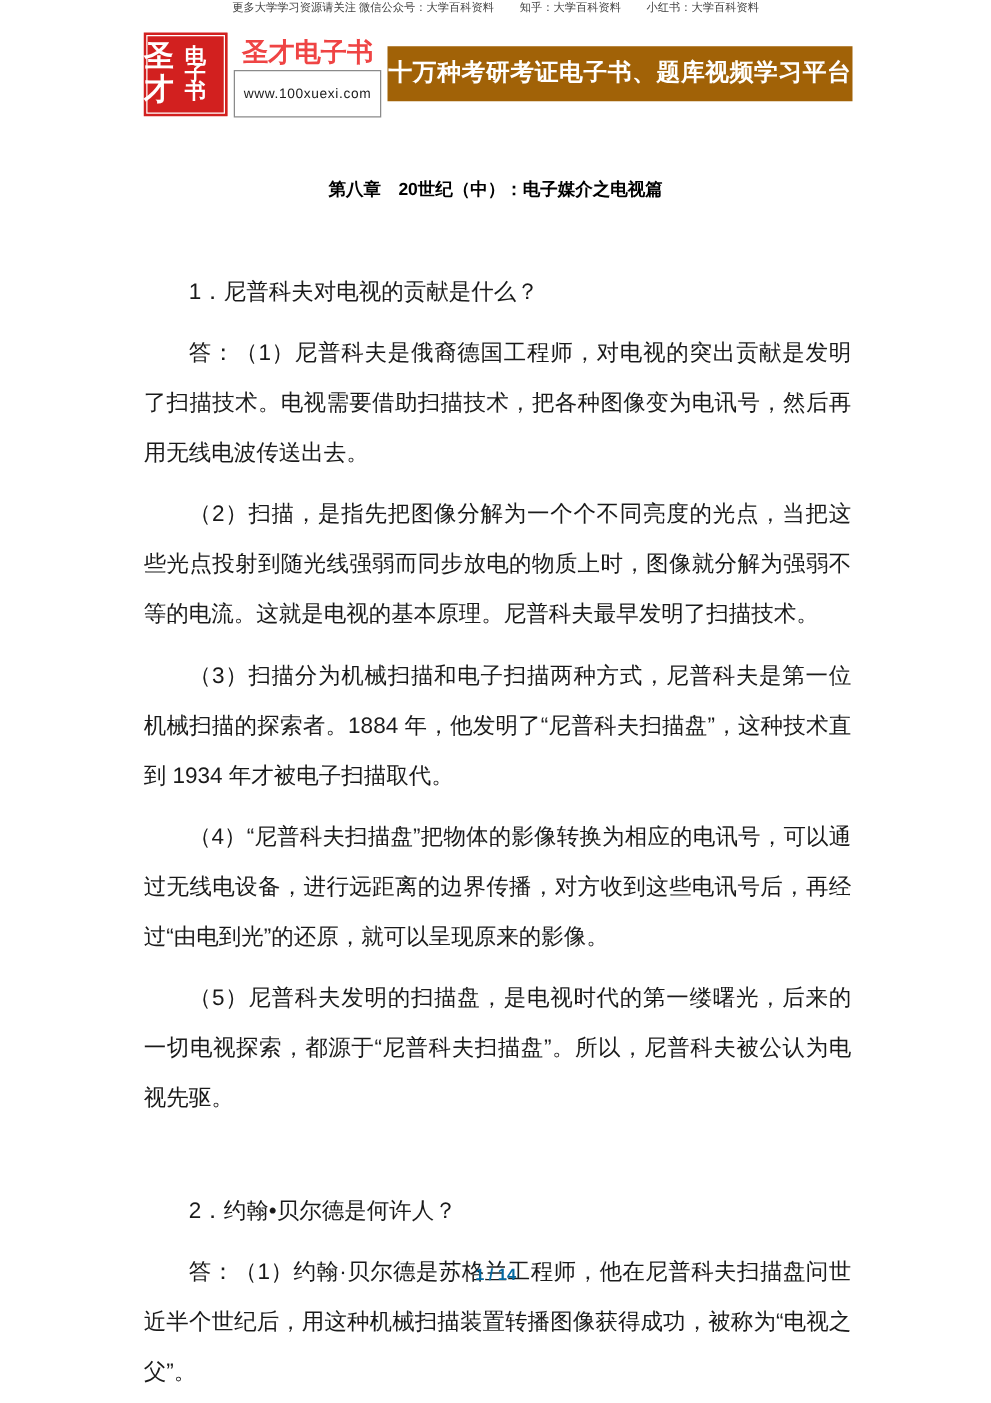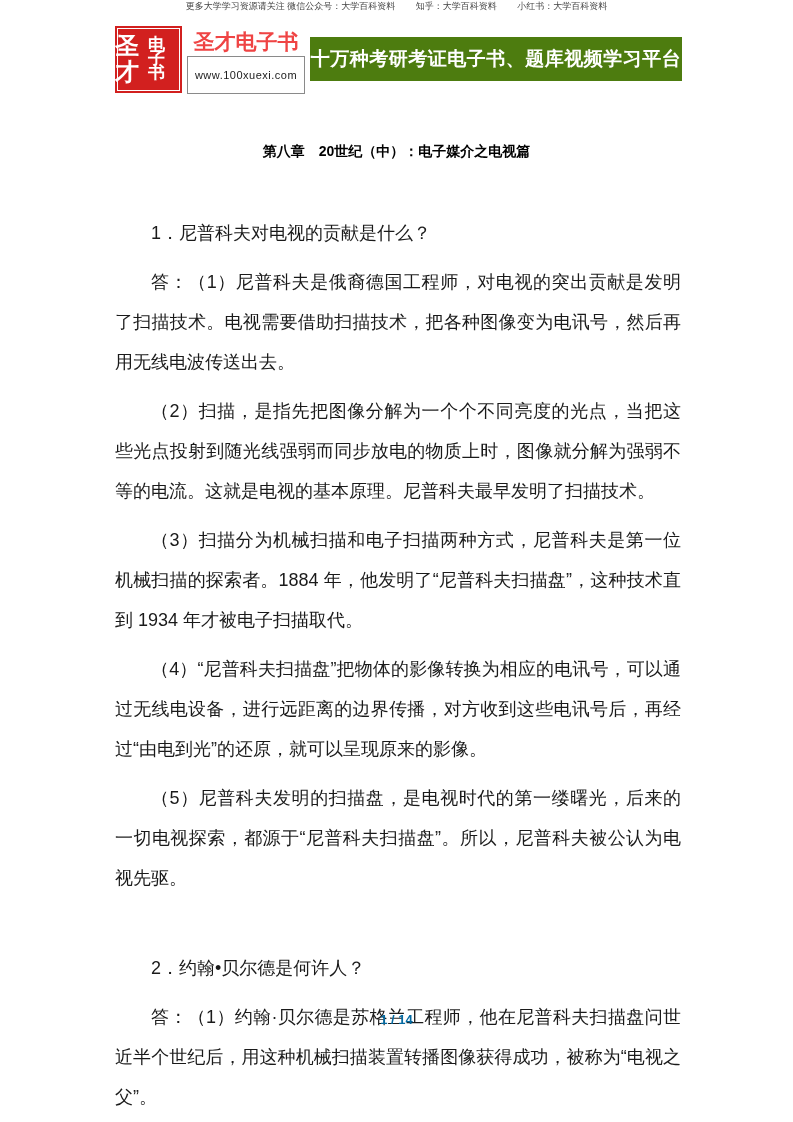--- a/index.html
+++ b/index.html
@@ -80,21 +80,21 @@
     font-size: 11px;
     color: #1a1a1a;
     border: 1px solid #8a8a8a;
     padding: 12px 7px;
     letter-spacing: 0.5px;
     white-space: nowrap;
   }
   .banner {
     flex: 1 1 auto;
     height: 44px;
-    background: #4d7c0f;
+    background: #a16207;
     color: #ffffff;
     font-size: 19px;
     font-weight: bold;
     line-height: 44px;
     text-align: center;
     letter-spacing: 0.5px;
     white-space: nowrap;
   }
 
   

